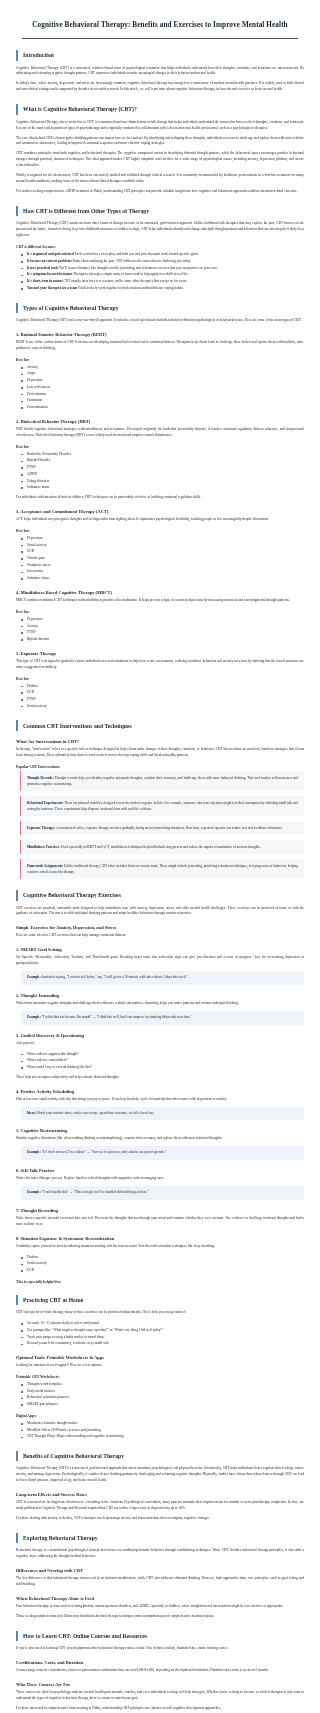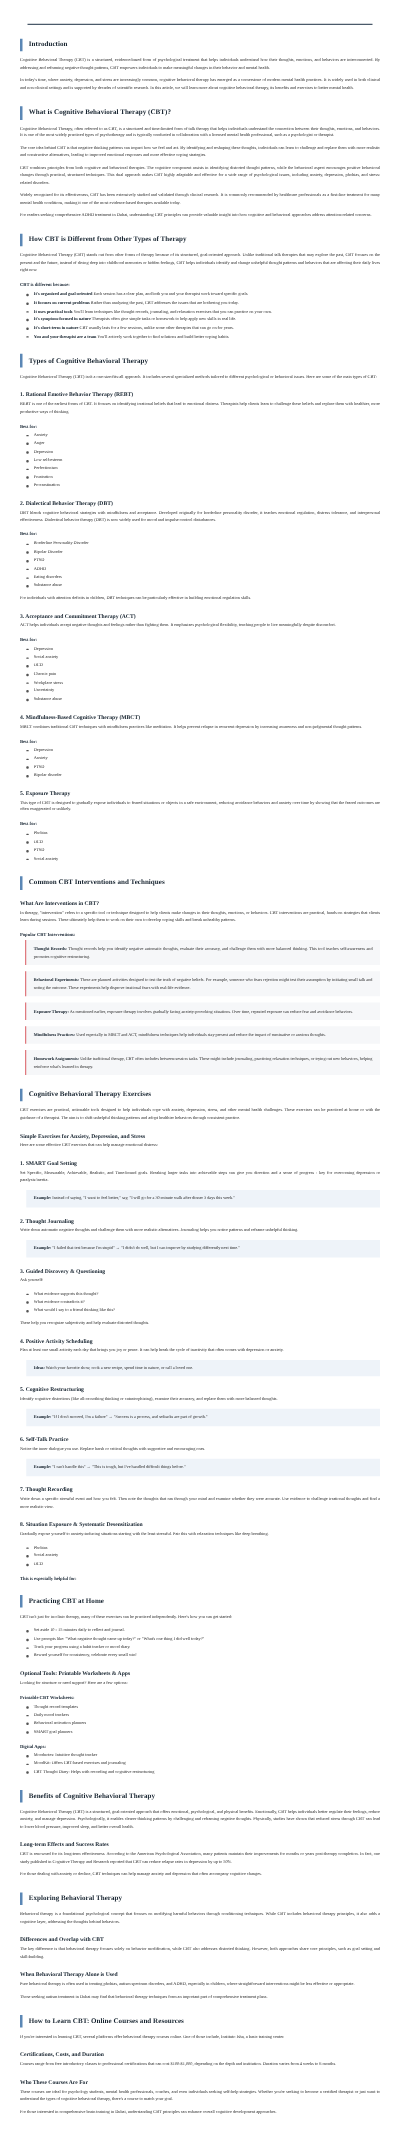--- a/index.html
+++ b/index.html
@@ -105,20 +105,21 @@
     margin:0;
     color:#2b2b2b;
   }
   .example b { color:#14202b; }
 </style>
 </head>
 <body>
 
 <div class="page">
 
+  <div class="doc-title">Cognitive Behavioral Therapy: Benefits and Exercises to Improve Mental Health</div>
   <hr class="title-rule">
 
   <h2 class="sec">Introduction</h2>
   <p class="body">Cognitive Behavioral Therapy (CBT) is a structured, evidence-based form of psychological treatment that helps individuals understand how their thoughts, emotions, and behaviors are interconnected. By addressing and reframing negative thought patterns, CBT empowers individuals to make meaningful changes in their behavior and mental health.</p>
   <p class="body">In today's time, where anxiety, depression, and stress are increasingly common, cognitive behavioral therapy has emerged as a cornerstone of modern mental health practices. It is widely used in both clinical and non-clinical settings and is supported by decades of scientific research. In this article, we will learn more about cognitive behavioral therapy, its benefits and exercises to better mental health.</p>
 
   <h2 class="sec">What is Cognitive Behavioral Therapy (CBT)?</h2>
   <p class="body">Cognitive Behavioral Therapy, often referred to as CBT, is a structured and time-limited form of talk therapy that helps individuals understand the connection between their thoughts, emotions, and behaviors. It is one of the most widely practiced types of psychotherapy and is typically conducted in collaboration with a licensed mental health professional, such as a psychologist or therapist.</p>
   <p class="body">The core idea behind CBT is that negative thinking patterns can impact how we feel and act. By identifying and reshaping these thoughts, individuals can learn to challenge and replace them with more realistic and constructive alternatives, leading to improved emotional responses and more effective coping strategies.</p>
   <p class="body">CBT combines principles from both cognitive and behavioral therapies. The cognitive component assists in identifying distorted thought patterns, while the behavioral aspect encourages positive behavioral changes through practical, structured techniques. This dual approach makes CBT highly adaptable and effective for a wide range of psychological issues, including anxiety, depression, phobias, and stress-related disorders.</p>

